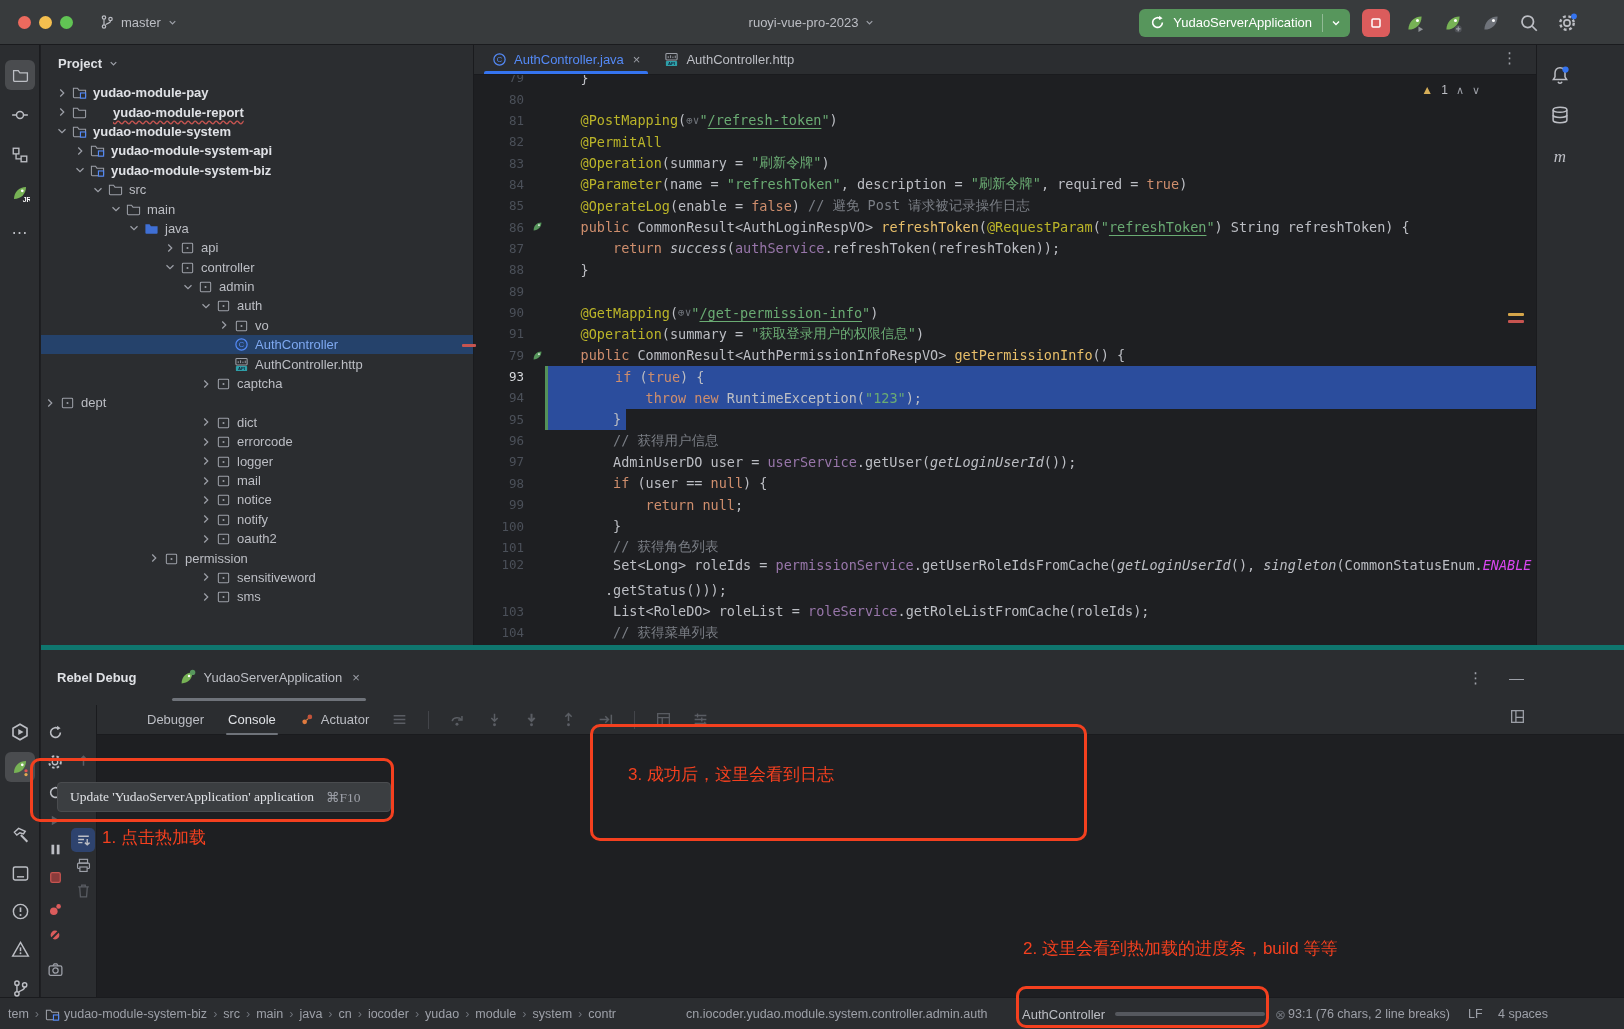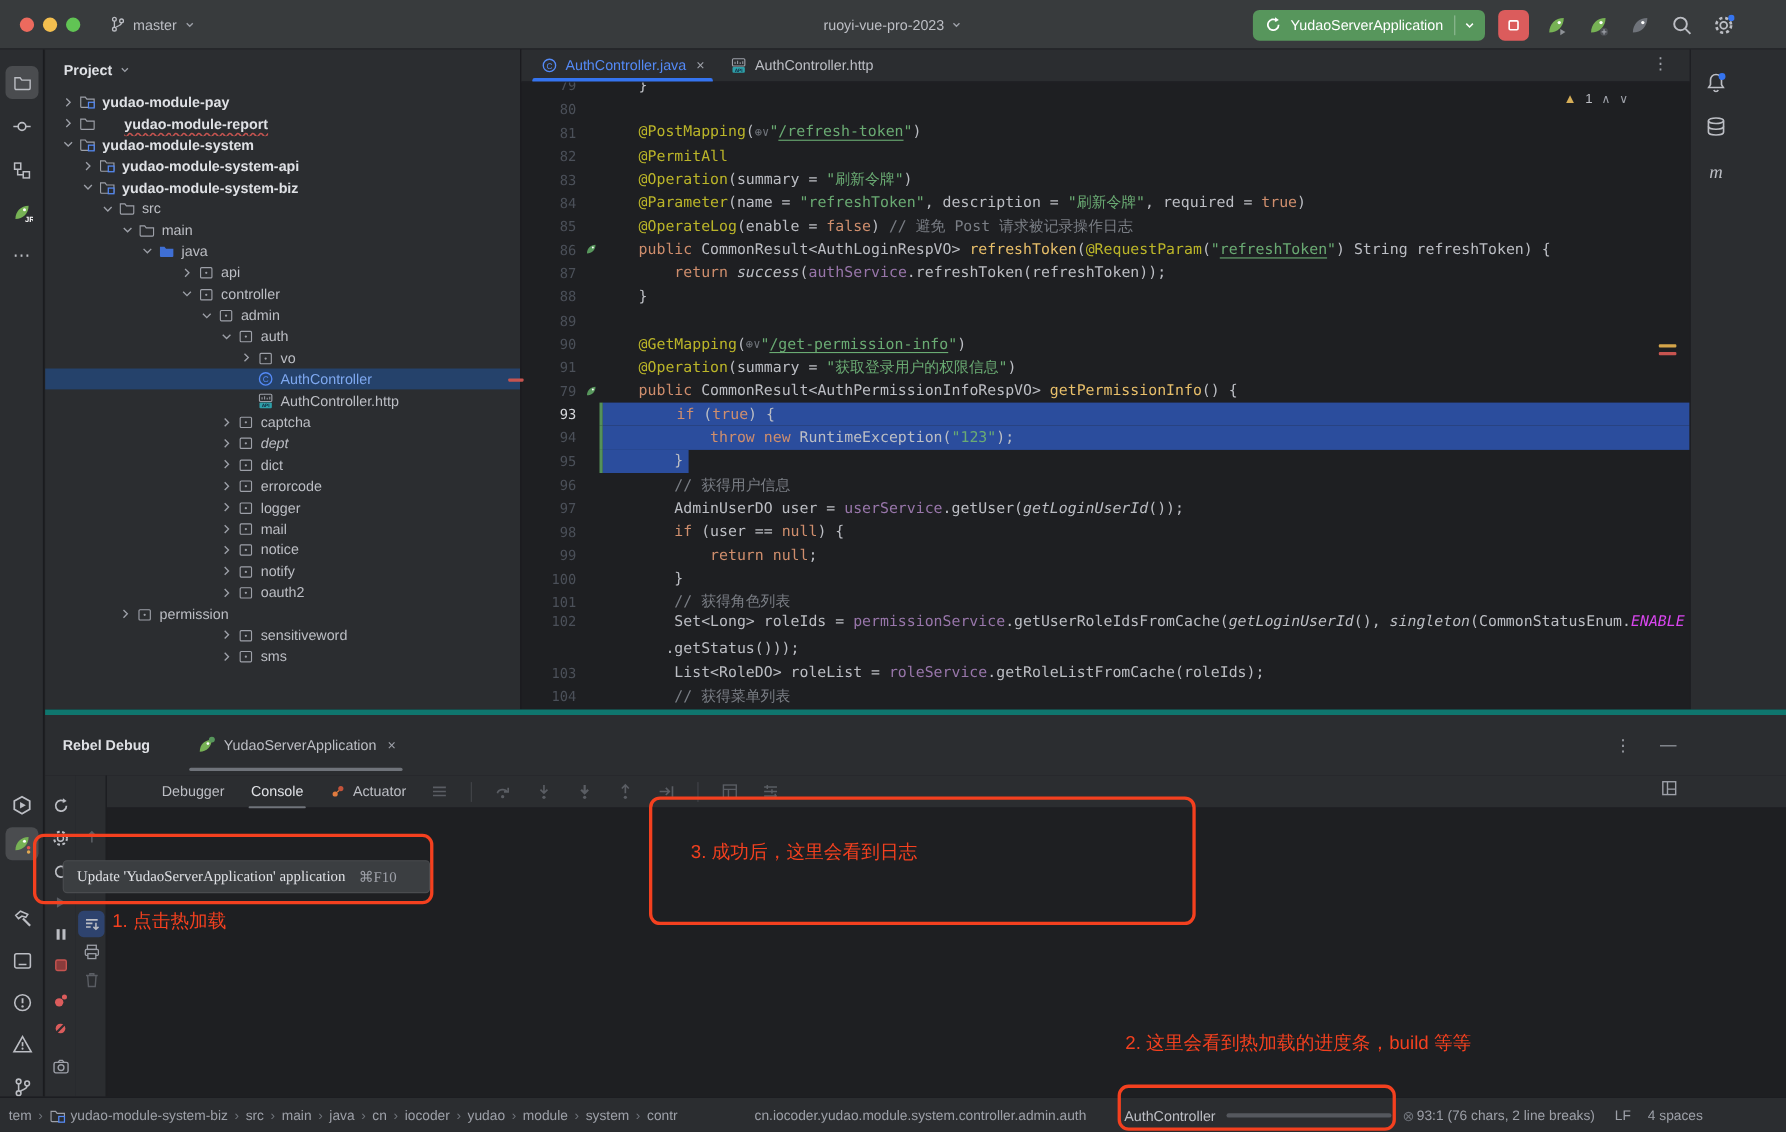--- a/index.html
+++ b/index.html
@@ -538,21 +538,21 @@
           </svg>
         </span>
         <span class="ticon">
           <svg width="15" height="15" viewBox="0 0 16 16" fill="none">
             <rect x="2.5" y="3.5" width="11" height="10" rx="1" stroke="#9DA0A8" stroke-width="1.1"></rect>
             <circle cx="8" cy="8.5" r="1.1" fill="#9DA0A8"></circle>
           </svg>
         </span>
         <span class="tlabel">captcha</span>
       </div>
-      <div class="trow" style="padding-left: 156px; font-style: italic;">
+      <div class="trow" style="">
         <span class="chev">
           <svg width="14" height="14" viewBox="0 0 16 16" fill="none">
             <path d="M6 4l4 4-4 4" stroke="#9DA0A8" stroke-width="1.4"></path>
           </svg>
         </span>
         <span class="ticon">
           <svg width="15" height="15" viewBox="0 0 16 16" fill="none">
             <rect x="2.5" y="3.5" width="11" height="10" rx="1" stroke="#9DA0A8" stroke-width="1.1"></rect>
             <circle cx="8" cy="8.5" r="1.1" fill="#9DA0A8"></circle>
           </svg>
@@ -650,21 +650,21 @@
           </svg>
         </span>
         <span class="ticon">
           <svg width="15" height="15" viewBox="0 0 16 16" fill="none">
             <rect x="2.5" y="3.5" width="11" height="10" rx="1" stroke="#9DA0A8" stroke-width="1.1"></rect>
             <circle cx="8" cy="8.5" r="1.1" fill="#9DA0A8"></circle>
           </svg>
         </span>
         <span class="tlabel">oauth2</span>
       </div>
-      <div class="trow" style="padding-left: 64px;">
+      <div class="trow" style="padding-left: 84px; margin-left: 20px;">
         <span class="chev">
           <svg width="14" height="14" viewBox="0 0 16 16" fill="none">
             <path d="M6 4l4 4-4 4" stroke="#9DA0A8" stroke-width="1.4"></path>
           </svg>
         </span>
         <span class="ticon">
           <svg width="15" height="15" viewBox="0 0 16 16" fill="none">
             <rect x="2.5" y="3.5" width="11" height="10" rx="1" stroke="#9DA0A8" stroke-width="1.1"></rect>
             <circle cx="8" cy="8.5" r="1.1" fill="#9DA0A8"></circle>
           </svg>

